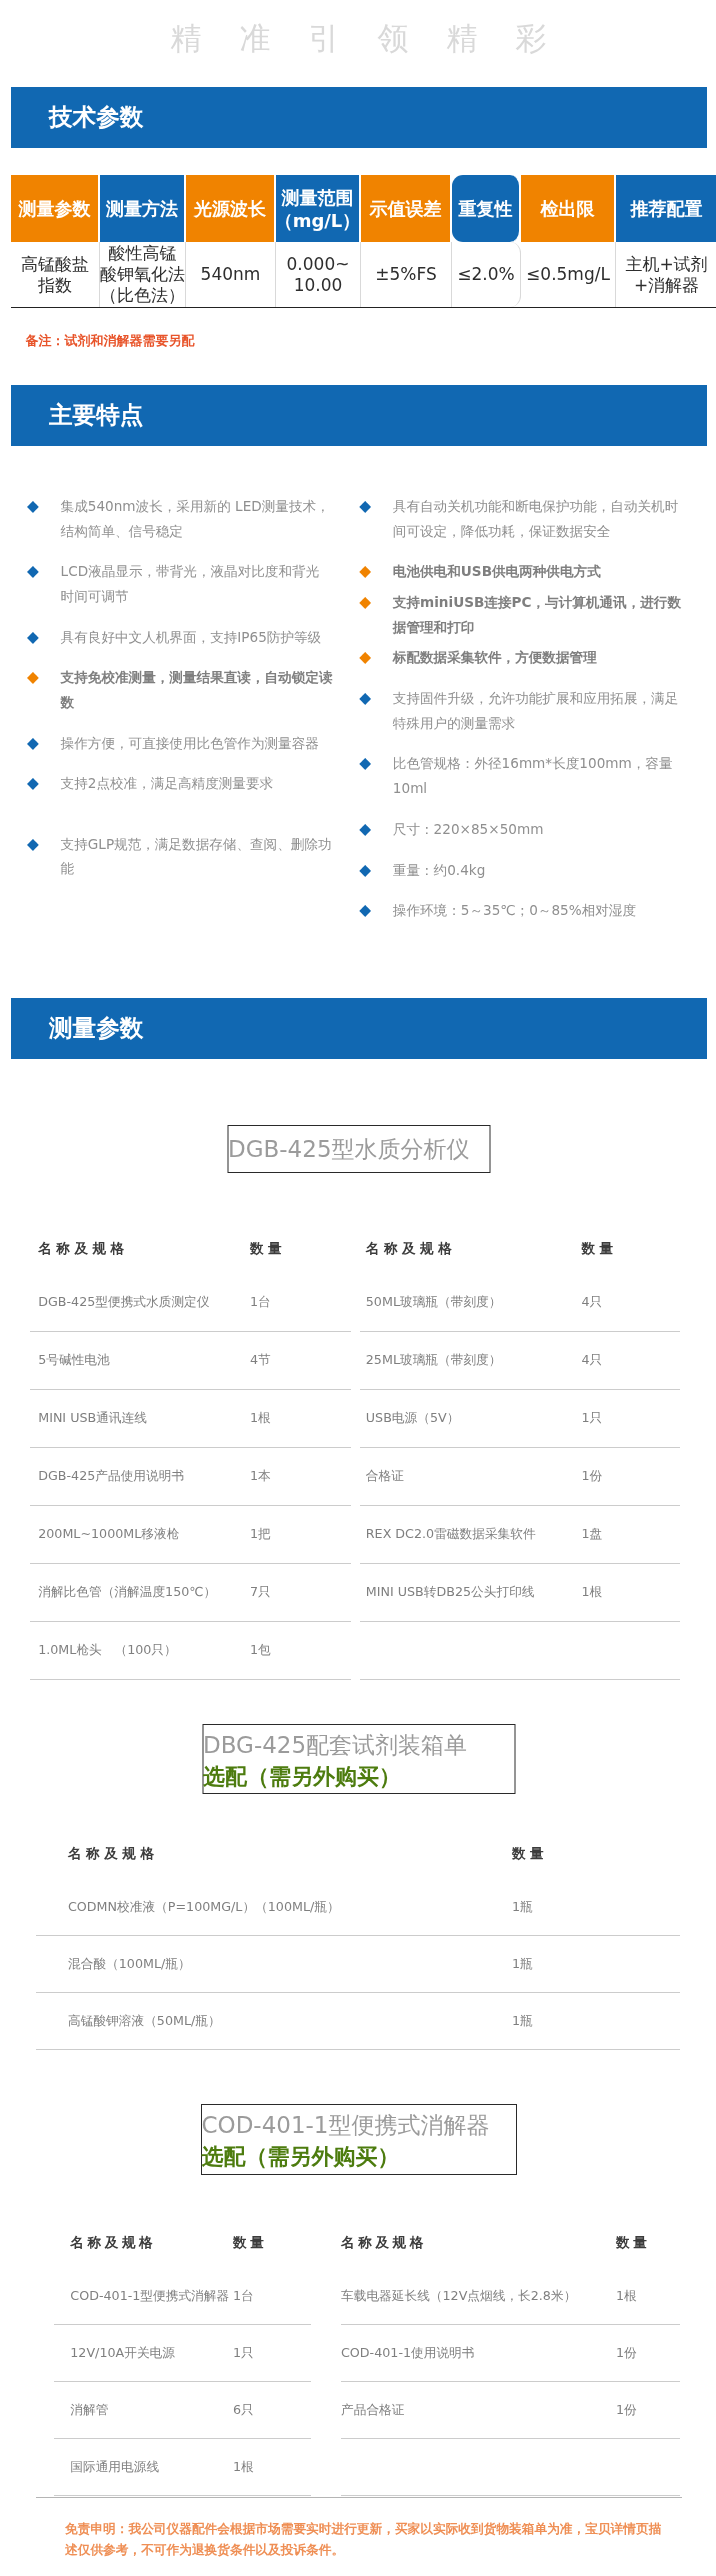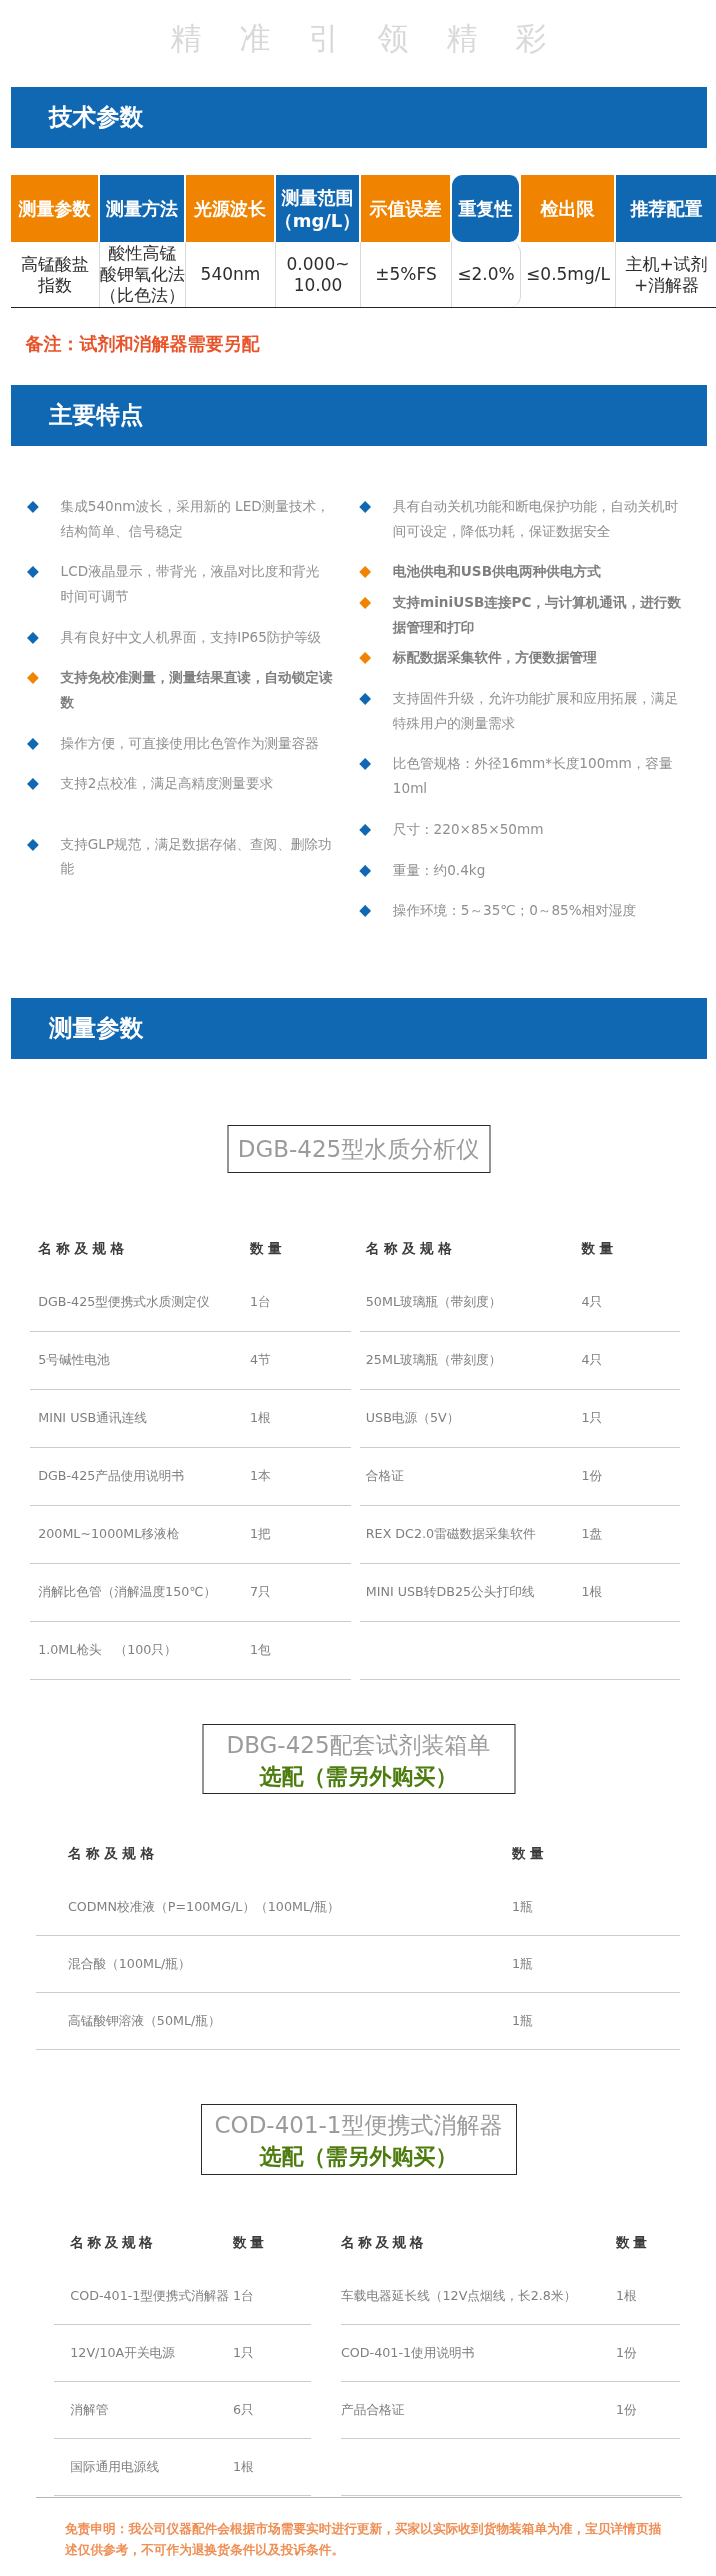--- a/index.html
+++ b/index.html
@@ -28,41 +28,41 @@
   .th.orange { background: #f08300; }
   .th.blue { background: #1168b2; }
   .tech-body { display: flex; border-bottom: 1.8px solid #222; }
   .tech-body .td { min-height: 65px; display: flex; align-items: center; justify-content: center;
     color: #2e2e2e; font-size: 17px; text-align: center; white-space: pre-line; line-height: 21px;
     border-right: 0.9px solid #d9d9d9; font-weight: 500; }
   .tech-body .td:last-child { border-right: none; }
   .c0 { width: 89px; } .c1 { width: 86px; } .c2 { width: 90px; } .c3 { width: 85px; }
   .c4 { width: 91px; } .c5 { width: 69px; border-radius: 11px; } .c6 { width: 95px; } .c7 { width: 101px; }
 
-  .tech-note { position: absolute; top: 332px; left: 25.4px; font-size: 18px; font-weight: bold; color: #e8542a; }
+  .tech-note { position: absolute; top: 332px; left: 25.4px; font-size: 13px; font-weight: bold; color: #e8542a; }
 
   
   .features { position: absolute; top: 494px; left: 27px; width: 680px; display: flex; }
   .fcol { display: flex; flex-direction: column; }
   .fcol.left { width: 327px; }
   .fcol.right { width: 354px; margin-left: 11px; }
   .feature-item { display: flex; margin-bottom: 16.3px; }
   .feature-item.tight { margin-bottom: 6.3px; }
   .feature-item.gap-big { margin-bottom: 36px; }
   .feature-item .bullet { width: 20px; flex: 0 0 20px; margin-right: 13.6px; font-size: 15.4px; line-height: 24.5px; }
   .bullet.blue { color: #1168b2; }
   .bullet.orange { color: #f08300; }
   .feature-item .ftext { flex: 1; font-size: 13.6px; line-height: 24.5px; color: #8f8f8f; }
   .feature-item.bold .ftext { font-weight: bold; color: #7f7f7f; }
   .fcol.left .ftext { max-width: 272px; }
   .fcol.right .ftext { max-width: 299px; }
 
   
   .cbox { position: absolute; left: 50%; transform: translateX(-50%); border: 0.9px solid #2a2a2a;
-    text-align: center; background: #fff; }
+    background: #fff; }
   .cbox.one { top: 1125px; width: 263px; height: 48px; }
   .cbox.one .line1 { font-size: 23px; color: #9b9b9b; line-height: 46px; }
   .cbox.two { top: 1724px; width: 313px; height: 70px; padding-top: 3.6px; }
   .cbox.three { top: 2104px; width: 316px; height: 71px; padding-top: 3.6px; }
   .cbox .line1 { font-size: 23px; color: #9b9b9b; line-height: 33px; }
   .cbox .line2 { font-size: 22px; color: #4d7c0f; font-weight: bold; line-height: 29px; }
 
   
   .cfg-head { display: flex; align-items: center; font-size: 13.6px; font-weight: bold;
     color: #3c3c3c; letter-spacing: 4.5px; }

